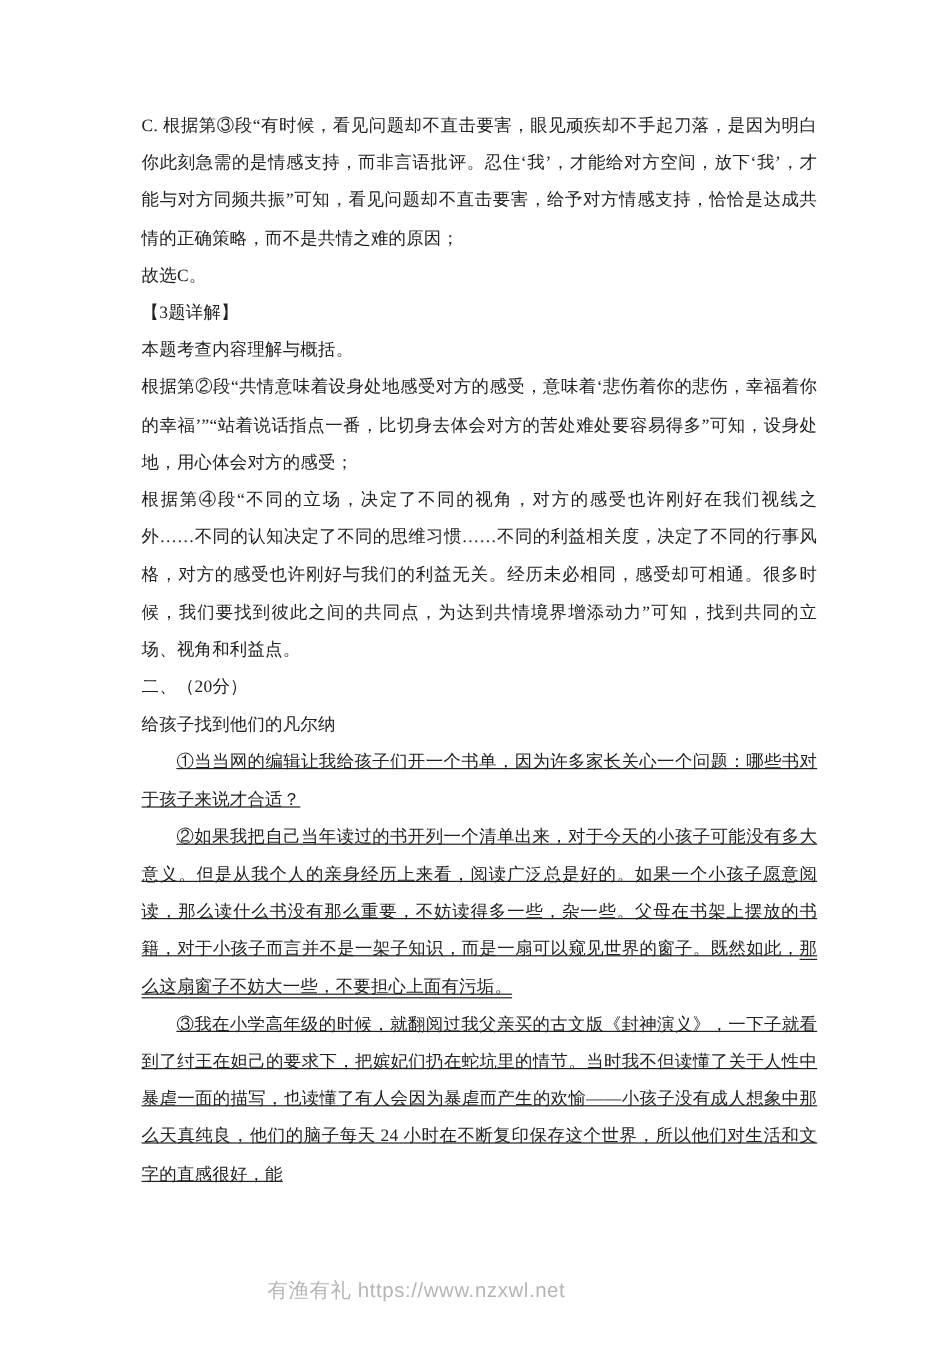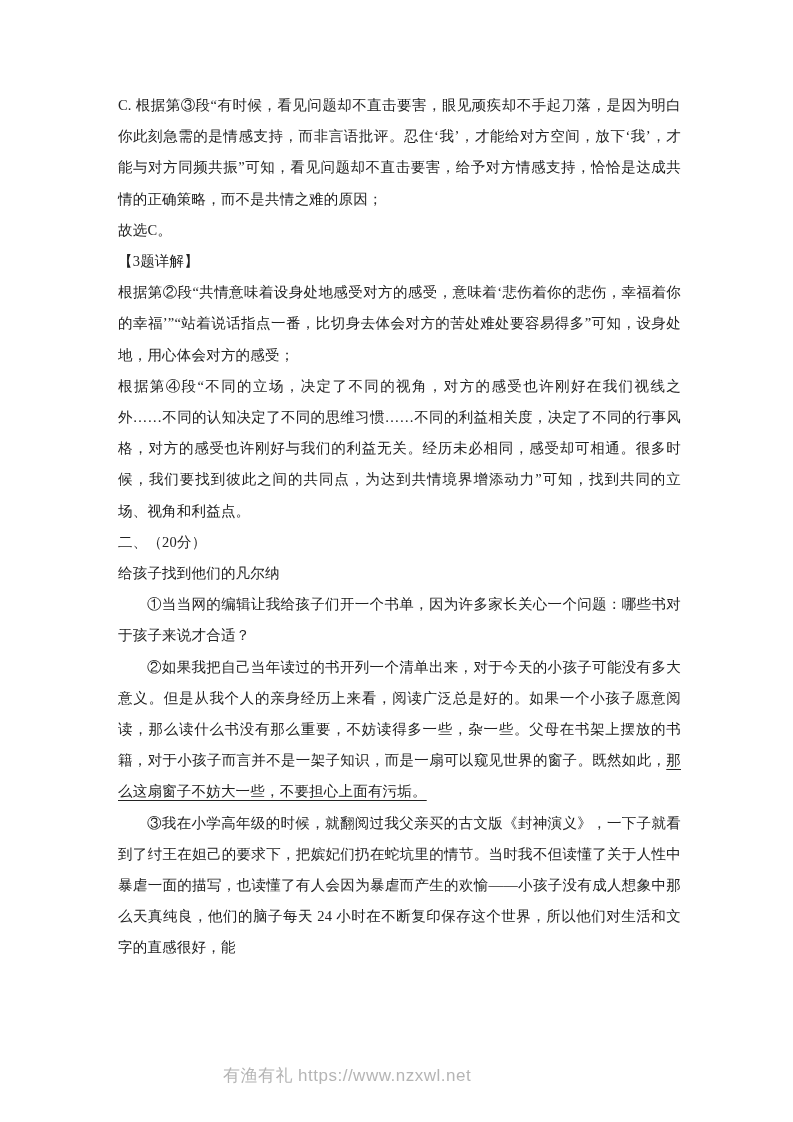--- a/index.html
+++ b/index.html
@@ -27,20 +27,21 @@
     font-size: 14.5px;
     line-height: 31.2px;
     font-weight: normal;
     color: #222222;
     text-align: justify;
     text-justify: inter-ideograph;
     letter-spacing: 0.2px;
   }
   .indent {
     text-indent: 2em;
+    text-decoration: underline;
   }
   .passage-title {
     text-align: left;
     text-indent: 0;
   }
   .underlined {
     text-decoration: underline;
     text-underline-offset: 4px;
   }
   .footer {
@@ -61,20 +62,21 @@
 
 <div class="page">
   <main class="content">
 
     <p class="line">C. 根据第③段“有时候，看见问题却不直击要害，眼见顽疾却不手起刀落，是因为明白你此刻急需的是情感支持，而非言语批评。忍住‘我’，才能给对方空间，放下‘我’，才能与对方同频共振”可知，看见问题却不直击要害，给予对方情感支持，恰恰是达成共情的正确策略，而不是共情之难的原因；</p>
 
     <p class="line">故选C。</p>
 
     <p class="line">【3题详解】</p>
 
+    <p class="line">本题考查内容理解与概括。</p>
 
     <p class="line">根据第②段“共情意味着设身处地感受对方的感受，意味着‘悲伤着你的悲伤，幸福着你的幸福’”“站着说话指点一番，比切身去体会对方的苦处难处要容易得多”可知，设身处地，用心体会对方的感受；</p>
 
 
     <p class="line">根据第④段“不同的立场，决定了不同的视角，对方的感受也许刚好在我们视线之外……不同的认知决定了不同的思维习惯……不同的利益相关度，决定了不同的行事风格，对方的感受也许刚好与我们的利益无关。经历未必相同，感受却可相通。很多时候，我们要找到彼此之间的共同点，为达到共情境界增添动力”可知，找到共同的立场、视角和利益点。</p>
 
     <p class="line">二、（20分）</p>
 
 
     <h2 class="line passage-title">给孩子找到他们的凡尔纳</h2>

